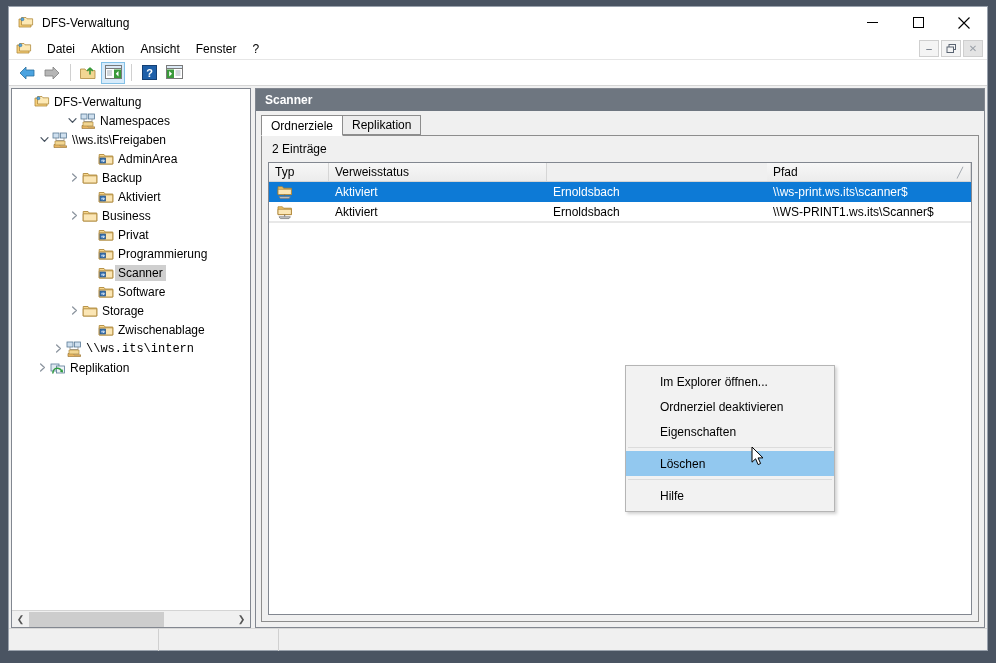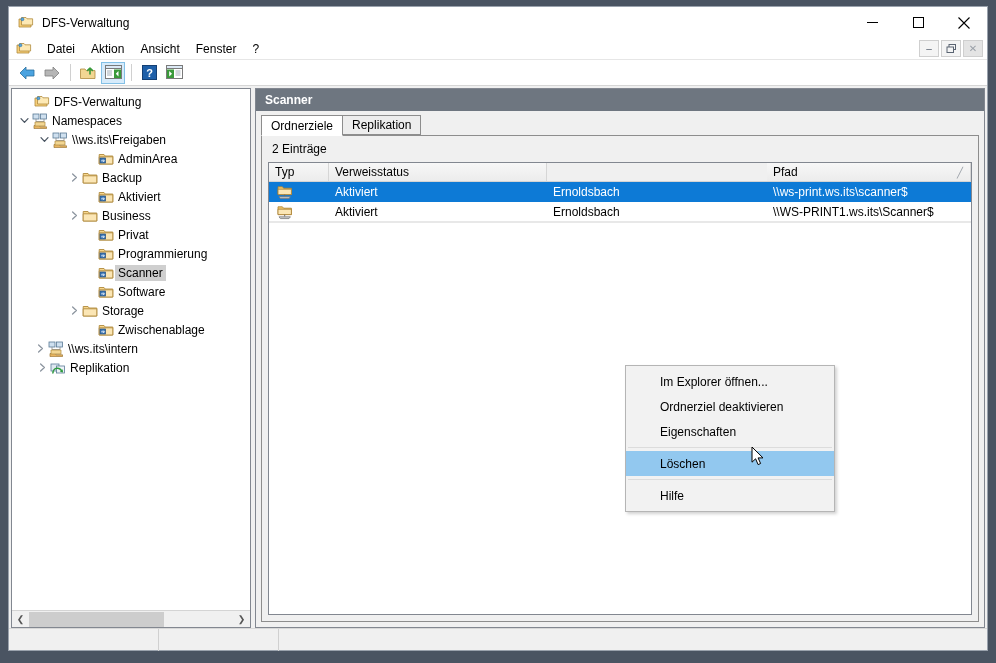--- a/index.html
+++ b/index.html
@@ -468,21 +468,21 @@
       <div class="tree-scroll" id="tree-scroll">
           <div class="tree-row" style="padding-left: 6px;">
             <span class="twisty"></span>
             <span class="ticon"><svg width="16" height="16" viewBox="0 0 16 16">
                 <path d="M1 4 L6 4 L7.2 5.6 L13 5.6 L13 12 L1 12 Z" fill="#f7cf7a" stroke="#b08a3d" stroke-width="0.8"></path>
                 <path d="M3.5 2.5 L8 2.5 L9 3.8 L14.6 3.8 L14.6 10 L3.5 10 Z" fill="#fde9b5" stroke="#b08a3d" stroke-width="0.8"></path>
                 <circle cx="4.4" cy="4.2" r="1.5" fill="#5aa7dd" stroke="#2b6ea3" stroke-width="0.6"></circle>
               </svg></span>
             <span class="tree-label">DFS-Verwaltung</span>
           </div>
-          <div class="tree-row" style="padding-left: 4px;">
+          <div class="tree-row" style="padding-left: 4px; margin-left: 48px;">
             <span class="twisty">
               <svg width="9" height="9" viewBox="0 0 9 9">
                 <path d="M1 2.6 L4.5 6.4 L8 2.6" stroke="#4a5562" stroke-width="1.25" fill="none" stroke-linecap="round" stroke-linejoin="round"></path>
               </svg>
             </span>
             <span class="ticon"><svg width="16" height="16" viewBox="0 0 16 16">
                 <rect x="1" y="1" width="6" height="5" fill="#cfe0ef" stroke="#5a7a96" stroke-width="0.8"></rect>
                 <rect x="8.5" y="1" width="6" height="5" fill="#cfe0ef" stroke="#5a7a96" stroke-width="0.8"></rect>
                 <path d="M4 6 L4 8.5 L12 8.5 L12 6" stroke="#8a8a8a" stroke-width="0.8" fill="none"></path>
                 <path d="M2 12.5 L7 12.5 L8 13.8 L14.5 13.8 L14.5 15.6 L2 15.6 Z" fill="#e8b562" stroke="#9a7330" stroke-width="0.7"></path>
@@ -604,21 +604,21 @@
           <div class="tree-row" style="padding-left: 70px;">
             <span class="twisty"></span>
             <span class="ticon"><svg width="16" height="16" viewBox="0 0 16 16">
                 <path d="M1.2 3.5 L6 3.5 L7.2 5 L14.8 5 L14.8 13 L1.2 13 Z" fill="#f7d68c" stroke="#b08a3d" stroke-width="0.9"></path>
                 <path d="M1.2 5.8 L14.8 5.8 L14.8 13 L1.2 13 Z" fill="#fbe6b5" stroke="#b08a3d" stroke-width="0.9"></path>
                 <rect x="2" y="7" width="5.5" height="5" fill="#3d78b8" stroke="#234a77" stroke-width="0.7"></rect>
                 <path d="M3.2 9.8 L6.2 9.8 M5.1 8.5 L6.4 9.8 L5.1 11.1" stroke="#ffffff" stroke-width="0.8" fill="none"></path>
               </svg></span>
             <span class="tree-label">Zwischenablage</span>
           </div>
-          <div class="tree-row" style="padding-left: 20px;">
+          <div class="tree-row" style="padding-left: 38px; font-family: Liberation Mono, monospace;">
             <span class="twisty">
               <svg width="9" height="9" viewBox="0 0 9 9">
                 <path d="M2.6 1 L6.4 4.5 L2.6 8" stroke="#8b949e" stroke-width="1.25" fill="none" stroke-linecap="round" stroke-linejoin="round"></path>
               </svg>
             </span>
             <span class="ticon"><svg width="16" height="16" viewBox="0 0 16 16">
                 <rect x="1" y="1" width="6" height="5" fill="#cfe0ef" stroke="#5a7a96" stroke-width="0.8"></rect>
                 <rect x="8.5" y="1" width="6" height="5" fill="#cfe0ef" stroke="#5a7a96" stroke-width="0.8"></rect>
                 <path d="M4 6 L4 8.5 L12 8.5 L12 6" stroke="#8a8a8a" stroke-width="0.8" fill="none"></path>
                 <path d="M2 12.5 L7 12.5 L8 13.8 L14.5 13.8 L14.5 15.6 L2 15.6 Z" fill="#e8b562" stroke="#9a7330" stroke-width="0.7"></path>

